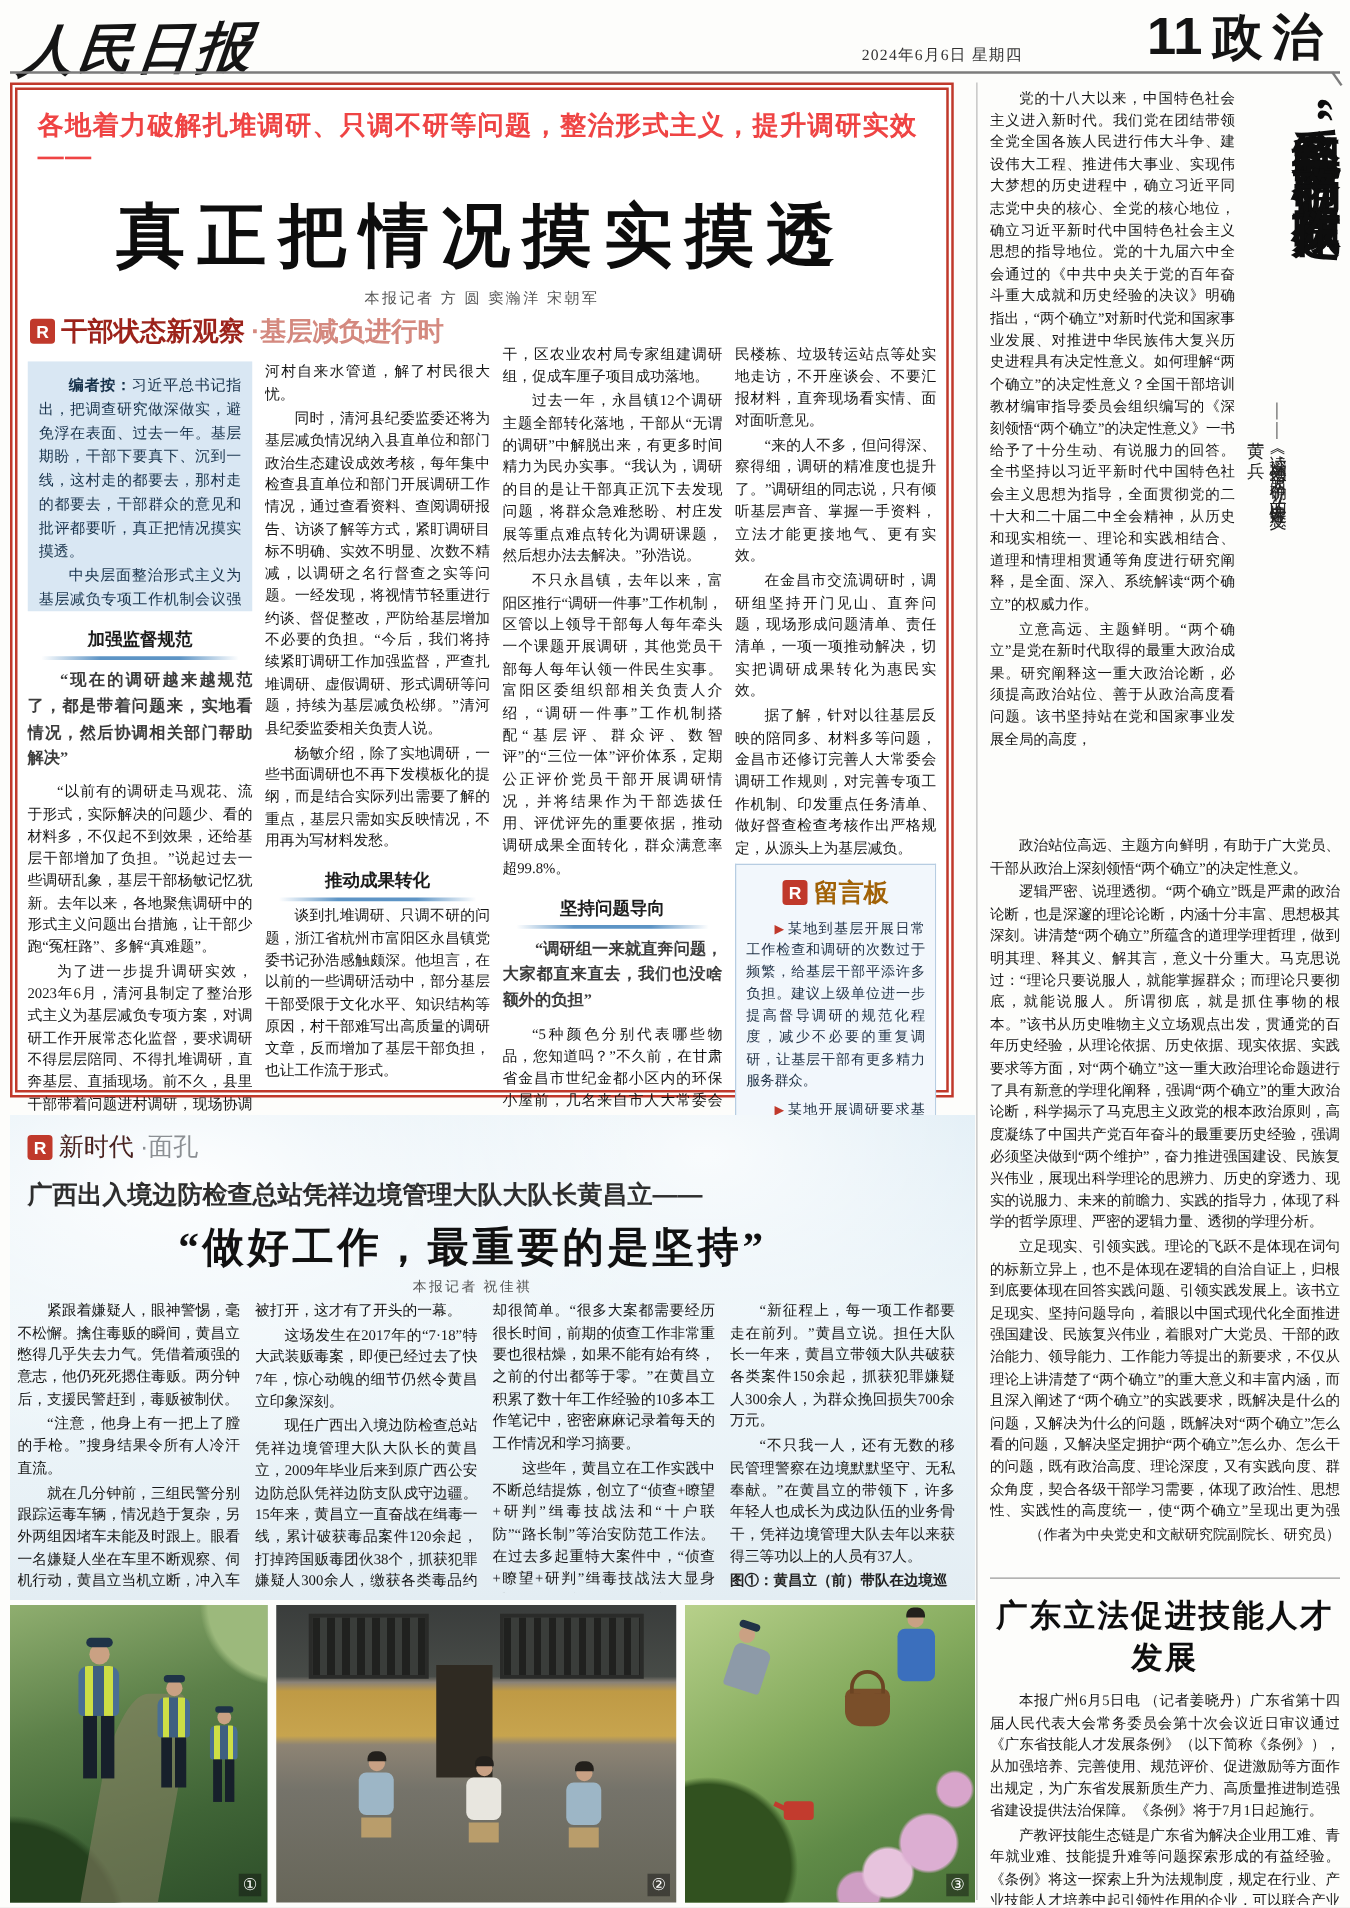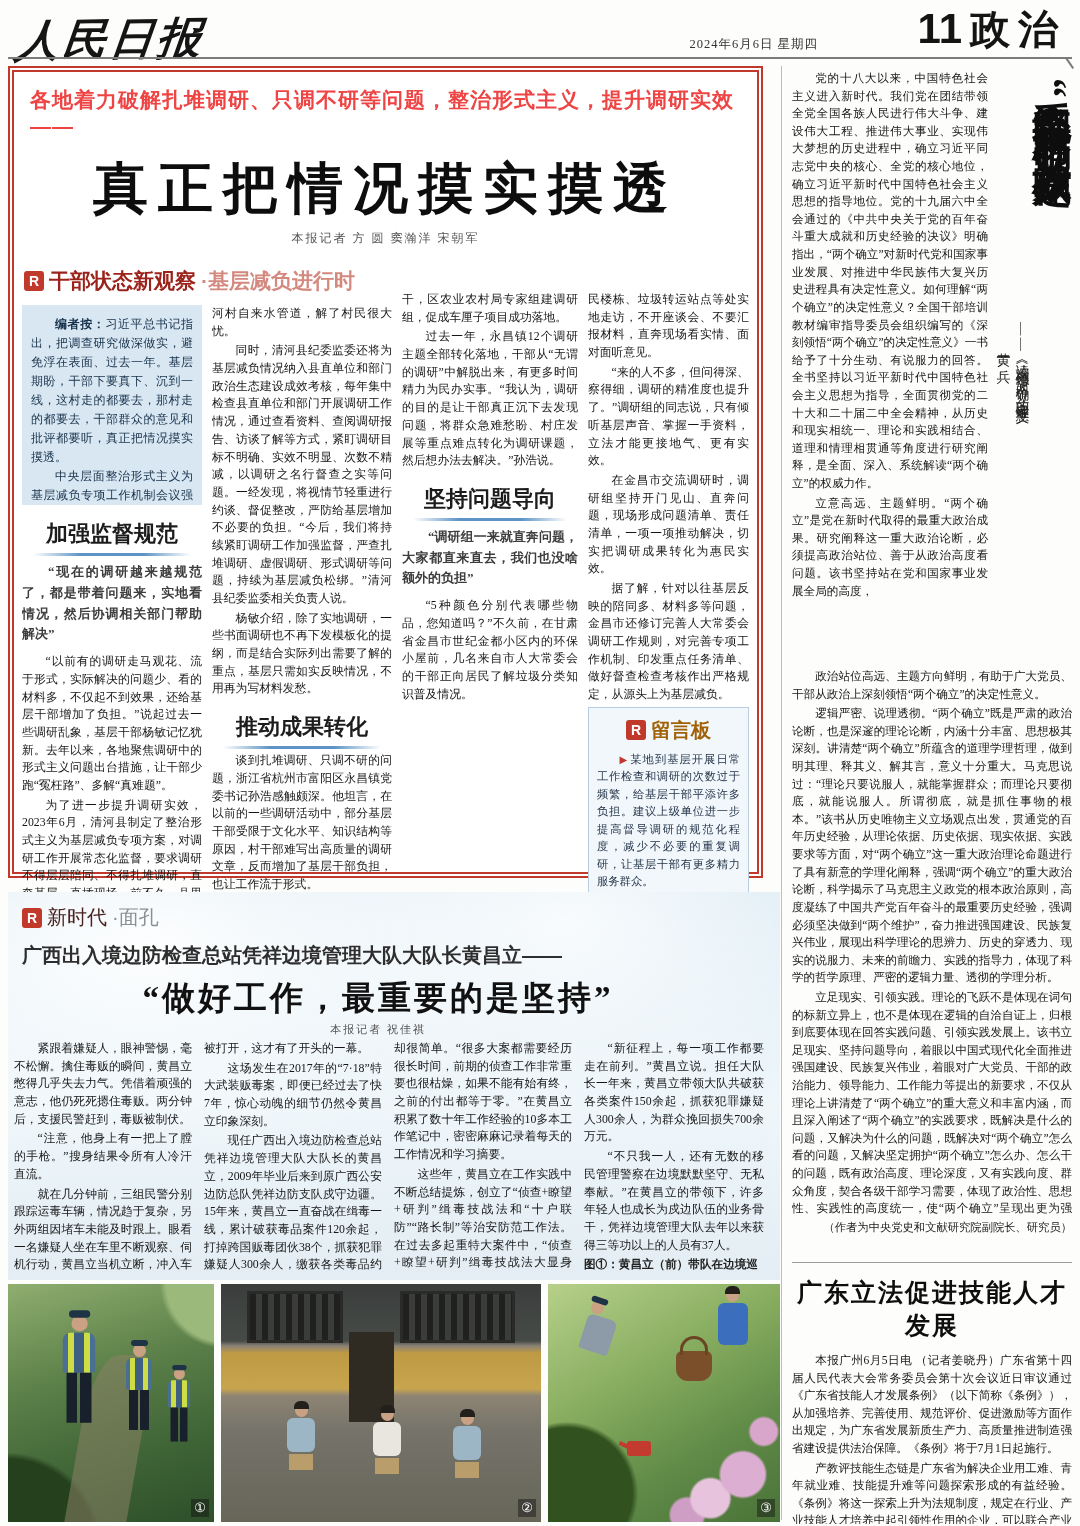--- a/index.html
+++ b/index.html
@@ -18,38 +18,38 @@
   .rule-hook { position:absolute; right:4px; top:62px; width:13px; height:2px; background:#7c7c7c;
                transform:rotate(55deg); }
 
   
   .lead-box { position:absolute; left:8px; top:66px; width:755px; height:812px;
               border:6px double #c0392b; background:#fff; padding:10px 8px 8px; }
   .lead-kicker { font-family:"Liberation Sans", sans-serif; font-size:21px; font-weight:bold;
                  letter-spacing:1px; margin:4px 0 0 8px; color:#ef4444; }
   .lead-headline { font-family:"Liberation Sans", sans-serif; font-size:55px; font-weight:900;
                    text-align:center; letter-spacing:10px; margin:14px 0 4px; color:#0d0d0d; }
-  .lead-byline { text-align:center; font-size:12px; color:#555; margin-bottom:20px; letter-spacing:2px; }
+  .lead-byline { text-align:center; font-size:12px; color:#555; margin-bottom:4px; letter-spacing:2px; }
   .lead-cols { position:relative; height:646px; }
   .series-label { position:absolute; left:2px; top:0; display:flex; align-items:center; gap:5px; white-space:nowrap; }
   .r-badge { display:inline-block; background:#c0392b; color:#fff; font-weight:bold;
              font-family:"Liberation Sans", sans-serif; font-size:14px; width:20px; height:20px;
              line-height:20px; text-align:center; border-radius:3px; }
   .series-main { font-family:"Liberation Sans", sans-serif; font-size:21px; font-weight:bold; color:#9c231b; }
   .series-suffix { font-family:"Liberation Sans", sans-serif; font-size:21px; font-weight:bold; color:#d4897f; }
   .lcol { position:absolute; overflow:hidden; }
   .lc1 { left:0;   top:38px; width:180px; height:600px; }
   .lc2 { left:190px; top:38px; width:180px; height:600px; }
   .lc3 { left:380px; top:24px; width:176px; height:616px; }
   .lc4 { left:566px; top:24px; width:161px; height:618px; }
   .ed-note { background:#d9e7f3; padding:10px 9px; font-size:12px; line-height:1.58; color:#17324b;
              height:200px; overflow:hidden; margin-bottom:4px; }
   .ed-note p { text-indent:2em; text-align:justify; }
   .ed-label { font-weight:bold; }
-  .sub-head { font-family:"Liberation Sans", sans-serif; font-size:22px; font-weight:bold;
+  .sub-head { font-family:"Liberation Sans", sans-serif; font-size:14px; font-weight:bold;
               text-align:center; margin:14px 0 3px; padding-bottom:7px; position:relative; color:#1c1c1c; }
   .sub-head::after { content:""; position:absolute; left:6%; right:6%; bottom:0; height:3px;
               background:linear-gradient(90deg, rgba(93,148,197,0), #5d94c5 30%, #5d94c5 70%, rgba(93,148,197,0)); }
   .sec-quote { font-size:13px; font-weight:bold; color:#3d3d3d; line-height:1.6; margin:6px 0 8px;
                text-indent:2em; text-align:justify; }
   .bp { font-size:11.8px; line-height:1.5; text-align:justify; text-indent:2em; color:#161616; margin-bottom:2px; }
   .noind { text-indent:0; }
 
   
   .board { background:#f2f7fc; border:1px solid #b7cde2; border-bottom:4px solid #c0392b;
@@ -201,20 +201,21 @@
         <p class="bp">同时，清河县纪委监委还将为基层减负情况纳入县直单位和部门政治生态建设成效考核，每年集中检查县直单位和部门开展调研工作情况，通过查看资料、查阅调研报告、访谈了解等方式，紧盯调研目标不明确、实效不明显、次数不精减，以调研之名行督查之实等问题。一经发现，将视情节轻重进行约谈、督促整改，严防给基层增加不必要的负担。“今后，我们将持续紧盯调研工作加强监督，严查扎堆调研、虚假调研、形式调研等问题，持续为基层减负松绑。”清河县纪委监委相关负责人说。</p>
         <p class="bp">杨敏介绍，除了实地调研，一些书面调研也不再下发模板化的提纲，而是结合实际列出需要了解的重点，基层只需如实反映情况，不用再为写材料发愁。</p>
         <div class="sub-head">推动成果转化</div>
         <p class="bp">谈到扎堆调研、只调不研的问题，浙江省杭州市富阳区永昌镇党委书记孙浩感触颇深。他坦言，在以前的一些调研活动中，部分基层干部受限于文化水平、知识结构等原因，村干部难写出高质量的调研文章，反而增加了基层干部负担，也让工作流于形式。</p>
 
       </div>
 
       <div class="lcol lc3">
         <p class="bp noind">干，区农业农村局专家组建调研组，促成车厘子项目成功落地。</p>
         <p class="bp">过去一年，永昌镇12个调研主题全部转化落地，干部从“无谓的调研”中解脱出来，有更多时间精力为民办实事。“我认为，调研的目的是让干部真正沉下去发现问题，将群众急难愁盼、村庄发展等重点难点转化为调研课题，然后想办法去解决。”孙浩说。</p>
+        <p class="bp">不只永昌镇，去年以来，富阳区推行“调研一件事”工作机制，区管以上领导干部每人每年牵头一个课题开展调研，其他党员干部每人每年认领一件民生实事。富阳区委组织部相关负责人介绍，“调研一件事”工作机制搭配“基层评、群众评、数智评”的“三位一体”评价体系，定期公正评价党员干部开展调研情况，并将结果作为干部选拔任用、评优评先的重要依据，推动调研成果全面转化，群众满意率超99.8%。</p>
         <div class="sub-head">坚持问题导向</div>
         <p class="sec-quote">“调研组一来就直奔问题，大家都直来直去，我们也没啥额外的负担”</p>
         <p class="bp">“5种颜色分别代表哪些物品，您知道吗？”不久前，在甘肃省金昌市世纪金都小区内的环保小屋前，几名来自市人大常委会的干部正向居民了解垃圾分类知识普及情况。</p>
 
       </div>
 
       <div class="lcol lc4">
         <p class="bp noind">民楼栋、垃圾转运站点等处实地走访，不开座谈会、不要汇报材料，直奔现场看实情、面对面听意见。</p>
         <p class="bp">“来的人不多，但问得深、察得细，调研的精准度也提升了。”调研组的同志说，只有倾听基层声音、掌握一手资料，立法才能更接地气、更有实效。</p>
         <p class="bp">在金昌市交流调研时，调研组坚持开门见山、直奔问题，现场形成问题清单、责任清单，一项一项推动解决，切实把调研成果转化为惠民实效。</p>

